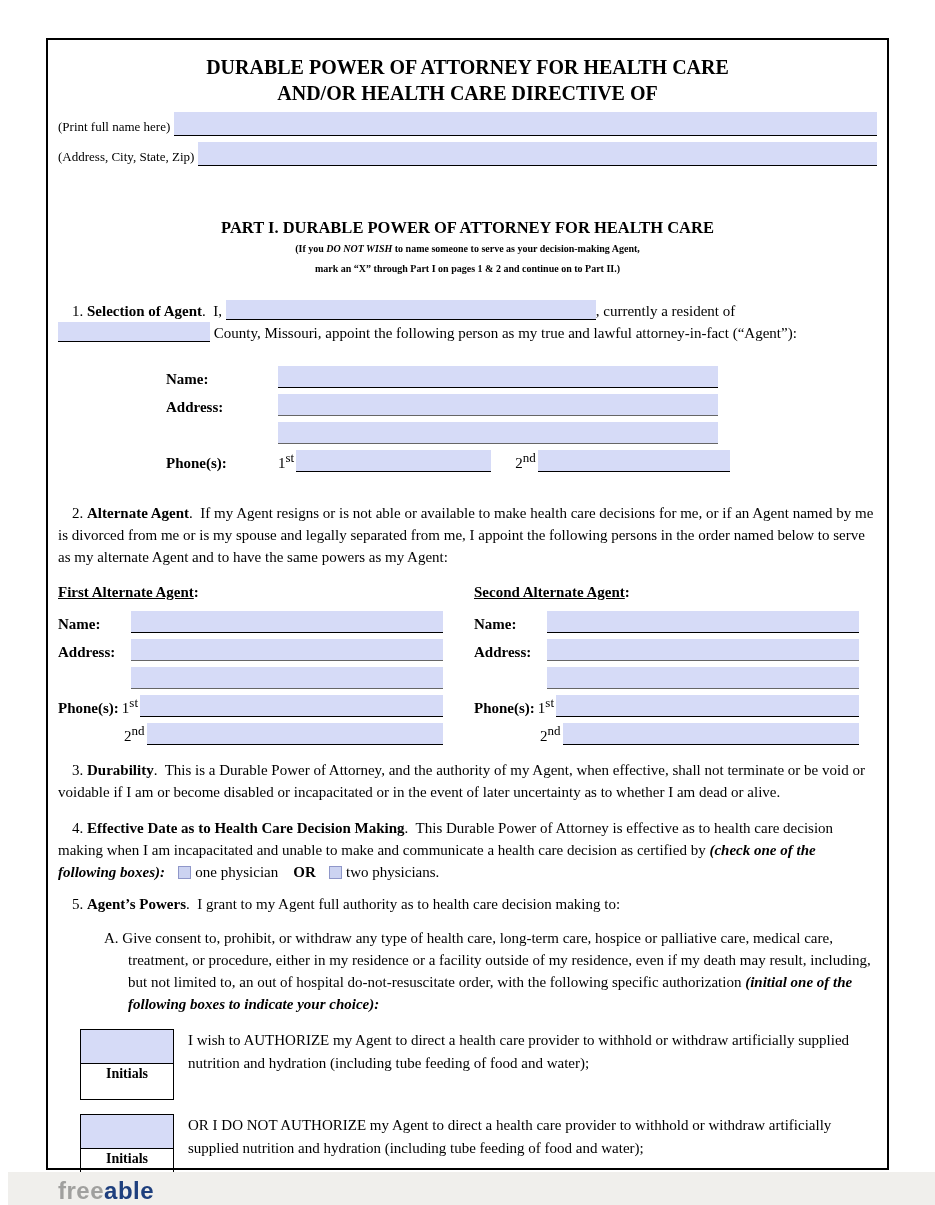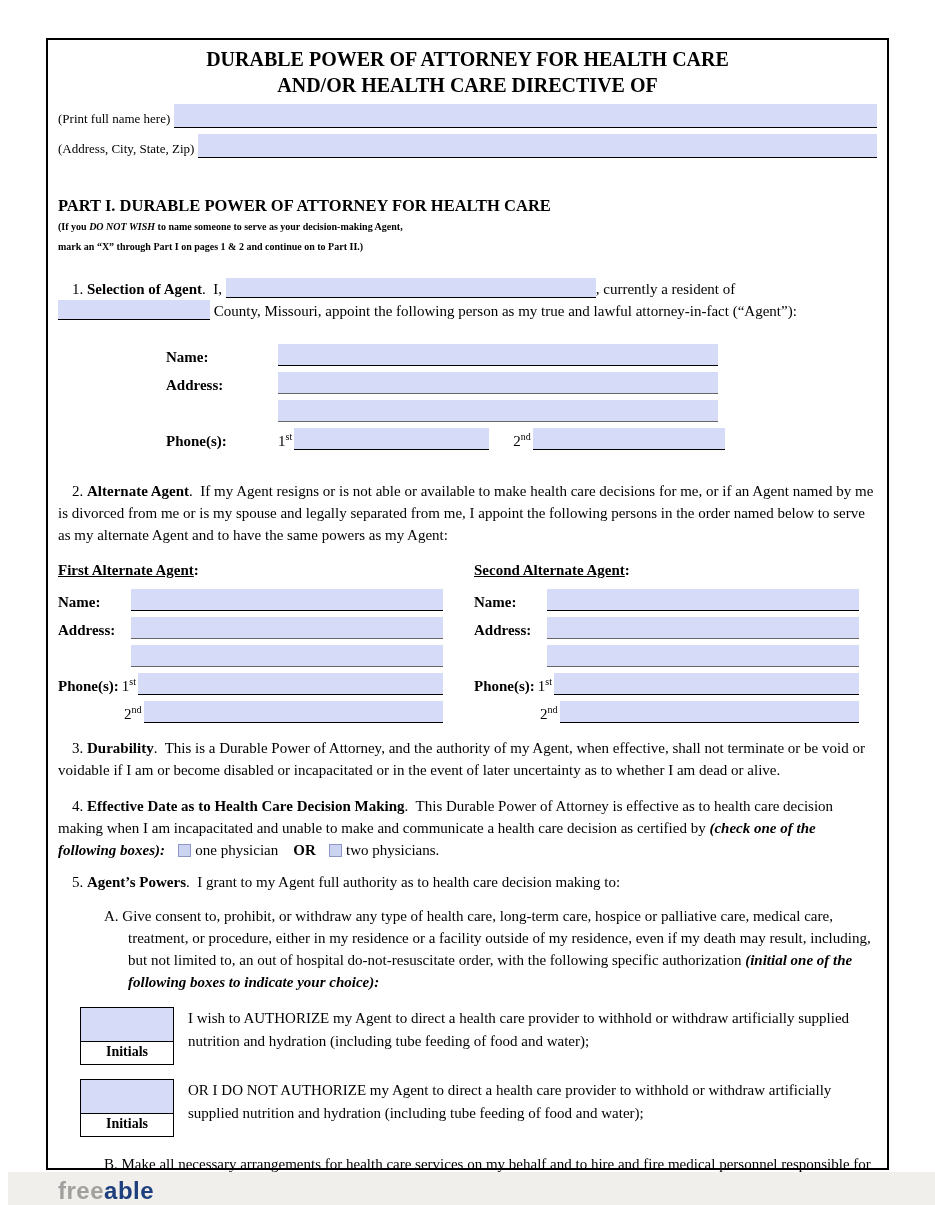--- a/index.html
+++ b/index.html
@@ -18,44 +18,44 @@
   .bi { font-weight:bold; font-style:italic; }
   .field {
     background:var(--field-fill, #d6dbf7);
     border-bottom:1.5px solid #000;
     display:inline-block; height:22px; vertical-align:baseline;
   }
   .field.mid { border-bottom:1px solid #666; }
   .grow { flex:1 1 auto; }
 
   
-  .title { text-align:center; font-weight:bold; font-size:20px; line-height:26px; }
+  .title { text-align:center; font-weight:bold; font-size:20px; line-height:26px; margin-top:8px; }
 
   
   .hrow { display:flex; align-items:flex-end; margin-top:6px; }
   .hrow .hlbl { font-size:13px; white-space:nowrap; padding-right:4px; line-height:18px; }
   .hrow .field { height:24px; }
 
   
-  .part1-head { margin-top:38px; }
+  .part1-head { margin-top:52px; text-align:center; }
   .p1h { font-weight:bold; font-size:16.5px; }
   .p1sub { font-weight:bold; font-size:10px; line-height:18px; margin-top:2px; }
 
   
   .para { margin-top:14px; line-height:22px; text-indent:14px; white-space:pre-wrap; }
   .ifield { height:20px; margin-bottom:-4px; }
   .w370 { width:370px; } .w152 { width:152px; }
 
   
   .agent-block { margin-left:108px; margin-top:16px; }
   .arow { display:flex; align-items:flex-end; height:28px; }
   .albl { width:112px; font-weight:bold; flex:0 0 auto; }
   .w440 { width:440px; } .w195 { width:195px; } .w192 { width:192px; }
   .pnum { flex:0 0 auto; padding-right:2px; }
-  .pnum sup { font-size:10px; }
+  .pnum sup { font-size:13px; }
   .pgap { width:24px; flex:0 0 auto; }
 
   
   .alt-cols { display:flex; margin-top:16px; }
   .alt-col { width:385px; }
   .alt-col + .alt-col { margin-left:31px;font-family:Liberation Serif, serif; }
   .alt-head { font-weight:bold; font-size:15px; margin-bottom:4px; }
   .alt-head .ul { text-decoration:underline; }
   .crow { display:flex; align-items:flex-end; height:28px; }
   .clbl { width:73px; font-weight:bold; flex:0 0 auto; }
@@ -68,21 +68,21 @@
     background:var(--checkbox-fill, #ccd3f1);
     border:1px solid var(--checkbox-border, #8f97c9);
     margin:0 4px 0 2px;
   }
 
   
   .item { margin-top:12px; margin-left:46px; padding-left:24px; text-indent:-24px; line-height:22px; white-space:pre-wrap; }
 
   
   .init-row { display:flex; margin-top:14px; margin-left:22px; }
-  .initials-box { width:94px; border:1.5px solid #000; text-align:center; flex:0 0 auto; height:58px; }
+  .initials-box { width:94px; border:1.5px solid #000; text-align:center; flex:0 0 auto; height:71px; }
   .init-fill { height:34px; background:var(--field-fill,#d6dbf7); border-bottom:1.5px solid #000; width:100%; }
   .init-lbl { font-weight:bold; font-size:14px; line-height:20px; }
   .init-text { margin-left:14px; line-height:23px; width:688px; }
 
   
   .brand-strip {
     position:absolute; left:8px; bottom:0; width:935px; height:33px;
     background:var(--footer-bg, #f0efec); display:flex; align-items:flex-end; padding-left:50px;
     font-family:"Liberation Sans", sans-serif; font-size:24px; font-weight:bold; letter-spacing:0.5px;
   }

